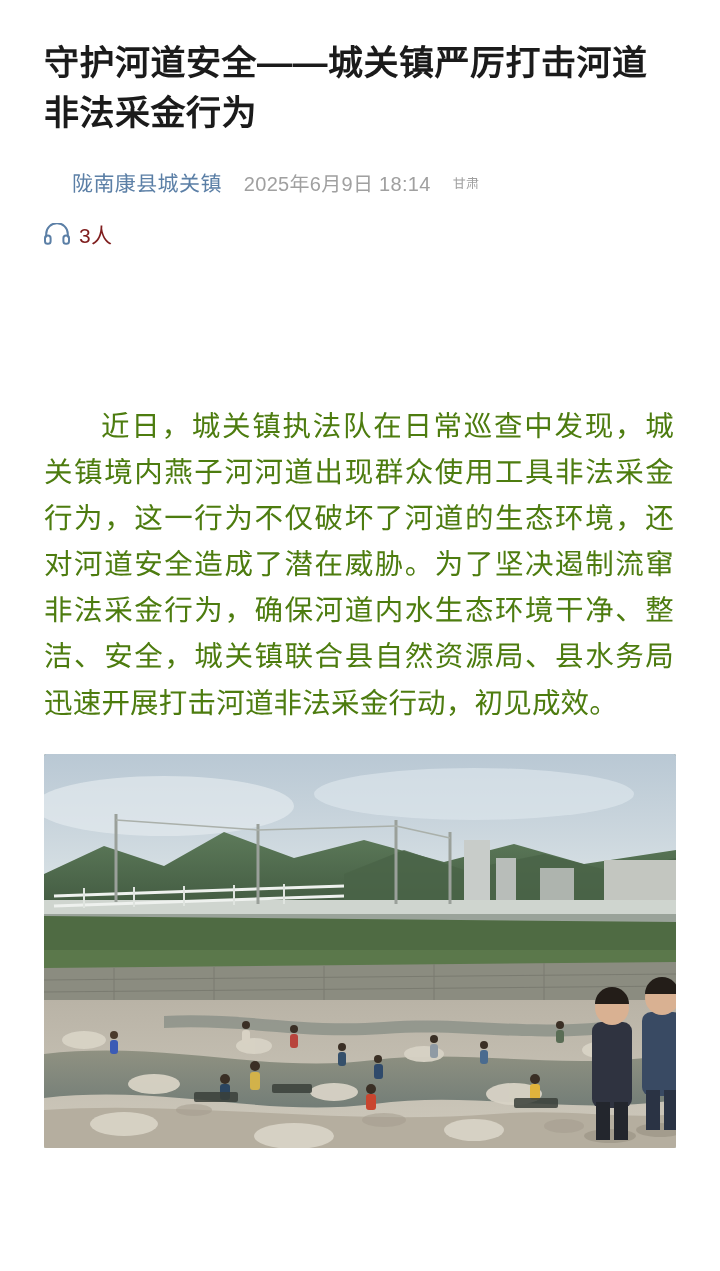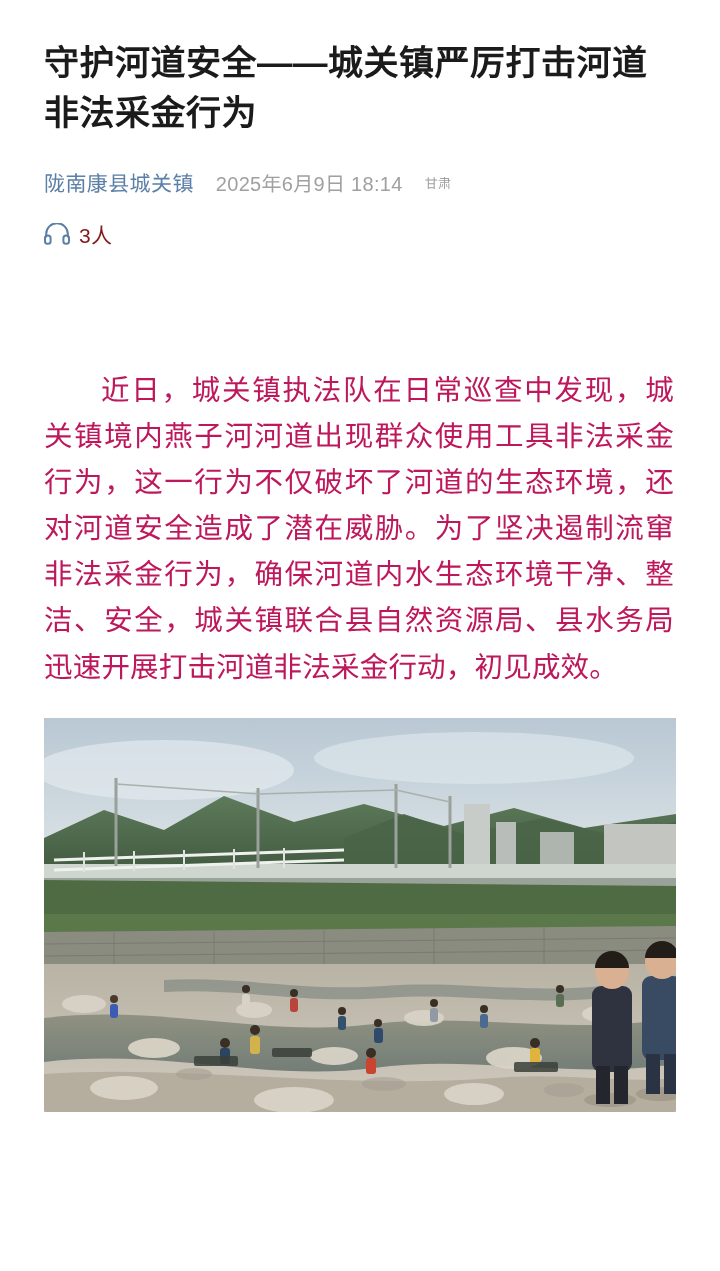--- a/index.html
+++ b/index.html
@@ -31,20 +31,21 @@
     padding-top: 38px;
     word-break: break-all;
   }
   .meta-row {
     display: flex;
     align-items: center;
     flex-wrap: wrap;
     margin-top: 34px;
     font-size: 20px;
     line-height: 1.2;
+    margin-left: 28px;
   }
   .meta-author {
     color: #5b7fa6;
     font-size: 21px;
     letter-spacing: 0.4px;
   }
   .meta-date {
     color: #a0a0a0;
     font-size: 20px;
     margin-left: 22px;
@@ -72,25 +73,26 @@
     flex: 0 0 auto;
   }
   .headphone-icon svg { display: block; }
   .listen-count { letter-spacing: 0.4px; }
 
   .body-spacer { height: 118px; }
 
   .article-body {
     font-size: 28.5px;
     line-height: 1.62;
-    color: #be185d;
+    color: #4d7c0f;
     text-align: justify;
     text-align-last: left;
     letter-spacing: 0.2px;
     word-break: break-all;
+    margin-top: 36px;
   }
   .article-body p {
     margin: 0 0 10px 0;
     text-indent: 2em;
   }
 
   .figure {
     margin-top: 28px;
     width: 632px;
     height: 394px;

